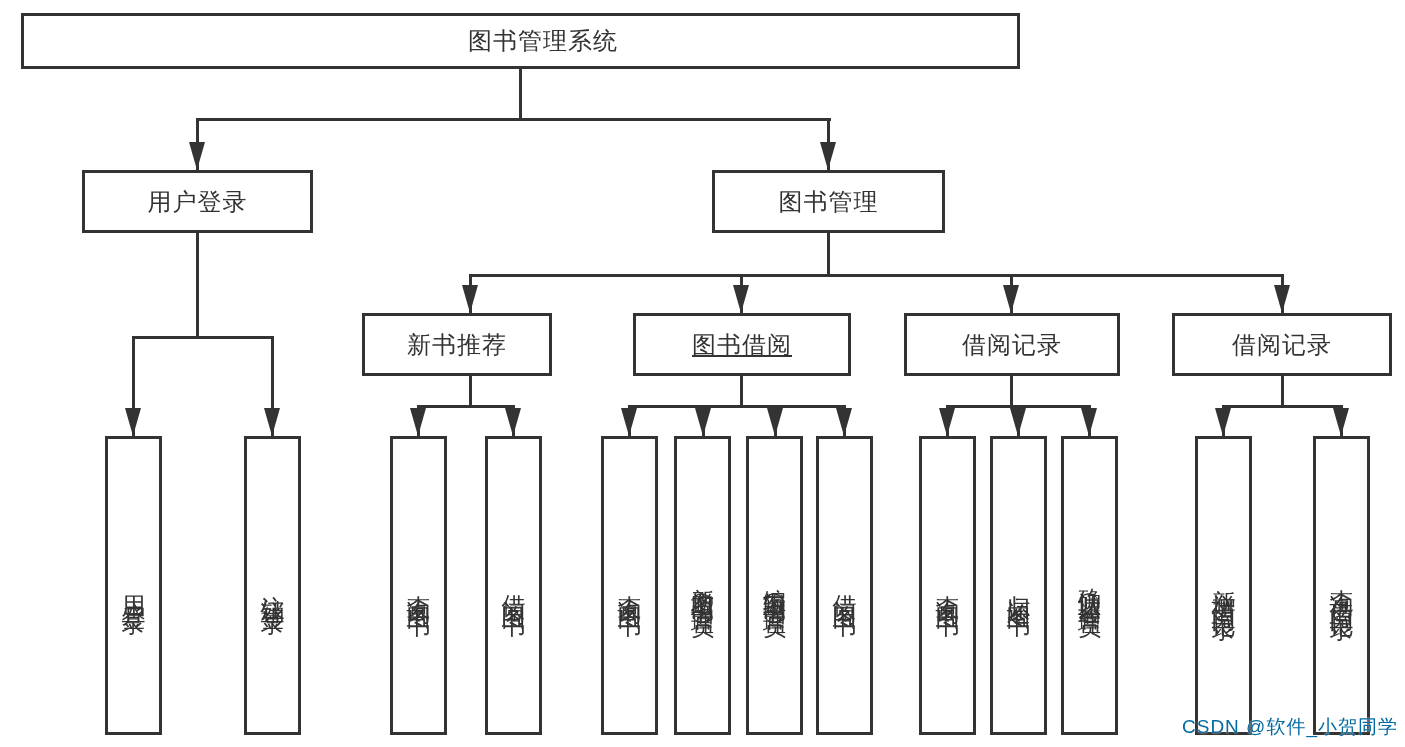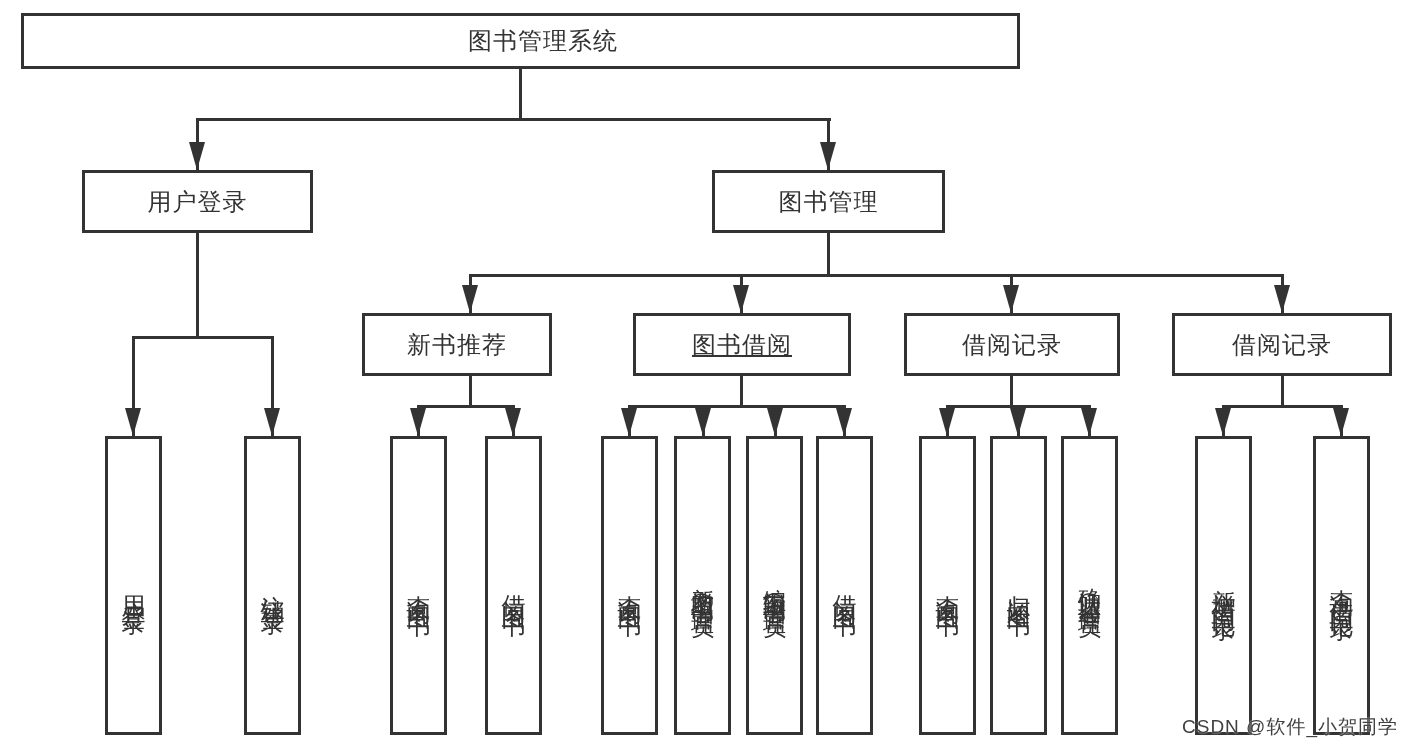--- a/index.html
+++ b/index.html
@@ -23,21 +23,21 @@
   .h, .v { position:absolute; background:#333333; }
   .h { height:3px; }
   .v { width:3px; }
   .arrow {
     position:absolute; width:0; height:0;
     border-left:8px solid transparent; border-right:8px solid transparent;
     border-top:28px solid #333333;
   }
   .watermark {
     position:absolute; left:1182px; top:714px; white-space:nowrap;
-    font-size:19px; color:#404040; letter-spacing:1px;
+    font-size:19px; color:#0369a1; letter-spacing:1px;
     text-shadow:0 0 2px #ffffff; z-index:5;
   }
 </style>
 </head>
 <body>
 
 <div class="stage">
 
   <div class="box" style="left:21px;top:13px;width:999px;height:56px;padding-left:45px;">图书管理系统</div>
 

